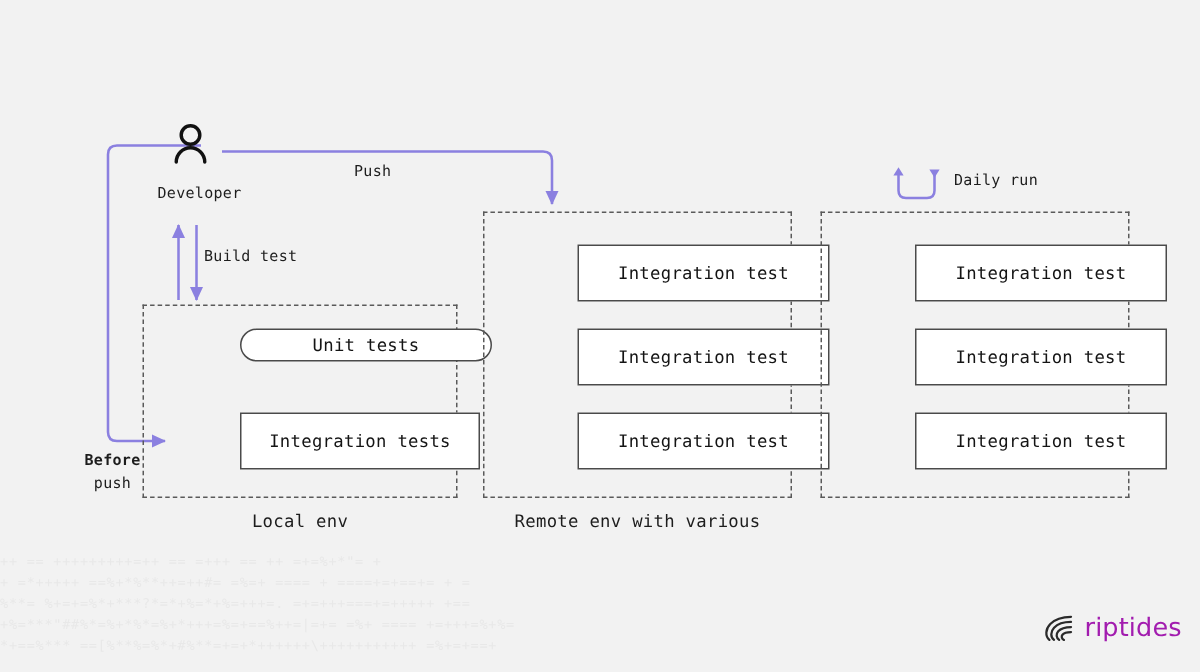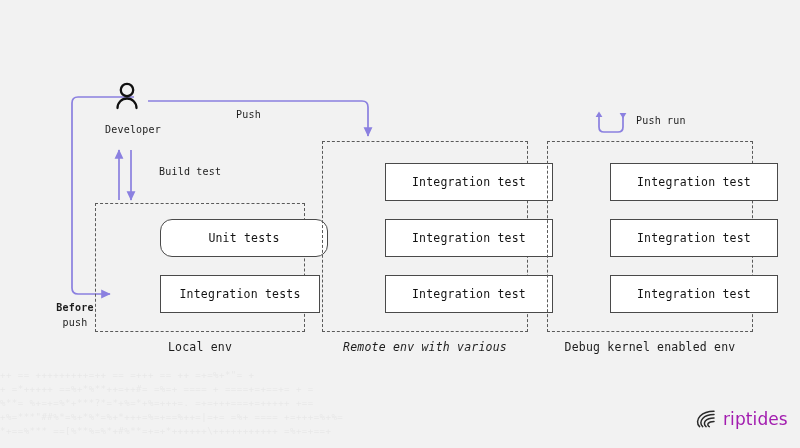--- a/index.html
+++ b/index.html
@@ -154,59 +154,58 @@
   </svg>
 
   <svg id="person-icon" viewBox="0 0 34 34">
     <circle cx="17" cy="11" r="6.2" fill="none" stroke="#111111" stroke-width="2.3"></circle>
     <path d="M7.5,29 a9.5,9.5 0 0 1 19,0" fill="none" stroke="#111111" stroke-width="2.3" stroke-linecap="round"></path>
   </svg>
   <div class="diagram-label" style="left:95px; top:122px;padding-left:10px;">Developer</div>
 
   <div class="diagram-label" style="left:236px; top:107px;">Push</div>
 
-  <div class="diagram-label" style="left:159px; top:164px;text-align:right;">Build test</div>
+  <div class="diagram-label" style="left:136px; top:164px;text-align:right;">Build test</div>
 
   <div class="diagram-label" style="left:46px; top:300px; text-align:center; width:58px;font-weight:bold;">Before</div>
   <div class="diagram-label" style="left:46px; top:315px; text-align:center; width:58px;">push</div>
 
   <svg id="loop-icon" viewBox="0 0 38 30">
     <path d="M7,9 L7,21 Q7,26 12,26 L26,26 Q31,26 31,21 L31,9" fill="none" stroke="#8b80e0" stroke-width="1.7"></path>
     <path d="M7,5.5 L10.4,11 L3.6,11 Z" fill="#8b80e0"></path>
     <path d="M31,12.5 L34.4,7 L27.6,7 Z" fill="#8b80e0"></path>
   </svg>
-  <div class="diagram-label" style="left:636px; top:113px;">Push run</div>
+  <div class="diagram-label" style="left:636px; top:113px;">Daily run</div>
 
   <div class="env-box" style="left:95px; top:203px; width:210px; height:129px;"></div>
 
-  <div class="test-box" style="left:116px; top:219px; width:168px; height:38px;border-radius:12px;">Unit tests</div>
+  <div class="test-box" style="left:116px; top:219px; width:168px; height:22px;border-radius:12px;">Unit tests</div>
 
   <div class="test-box" style="left:116px; top:275px; width:160px; height:38px;">Integration tests</div>
 
   <div class="env-label" style="left:95px; top:340px; width:210px;">Local env</div>
 
   <div class="env-box" style="left:322px; top:141px; width:206px; height:191px;"></div>
 
   <div class="test-box" style="left:341px; top:163px; width:168px; height:38px;">Integration test</div>
 
   <div class="test-box" style="left:341px; top:219px; width:168px; height:38px;">Integration test</div>
 
   <div class="test-box" style="left:341px; top:275px; width:168px; height:38px;">Integration test</div>
 
-  <div class="env-label" style="left:322px; top:340px; width:206px;font-style:italic;">Remote env with various</div>
+  <div class="env-label" style="left:322px; top:340px; width:206px;">Remote env with various</div>
 
   <div class="env-box" style="left:547px; top:141px; width:206px; height:191px;"></div>
 
   <div class="test-box" style="left:566px; top:163px; width:168px; height:38px;">Integration test</div>
 
   <div class="test-box" style="left:566px; top:219px; width:168px; height:38px;">Integration test</div>
 
   <div class="test-box" style="left:566px; top:275px; width:168px; height:38px;">Integration test</div>
 
-  <div class="env-label" style="left:547px; top:340px; width:206px;">Debug kernel enabled env</div>
 
   <div id="logo">
     <svg width="22" height="22" viewBox="0 0 22 22">
       <path d="M20,3.2 C14.5,3.2 9.5,4.6 6.2,8.0 C3.0,11.3 2.6,16.0 5.6,18.6" fill="none" stroke="#2a2a2a" stroke-width="1.5" stroke-linecap="round"></path>
       <path d="M20,6.6 C15.2,6.6 11.2,7.8 8.7,10.5 C6.3,13.1 6.2,16.6 8.7,18.6" fill="none" stroke="#2a2a2a" stroke-width="1.5" stroke-linecap="round"></path>
       <path d="M20,10.0 C16.2,10.0 13.2,10.9 11.5,12.8 C9.9,14.7 10.1,17.2 12.1,18.6" fill="none" stroke="#2a2a2a" stroke-width="1.5" stroke-linecap="round"></path>
       <path d="M20,13.4 C17.5,13.4 15.3,13.9 14.3,15.2 C13.4,16.4 13.8,17.9 15.3,18.6" fill="none" stroke="#2a2a2a" stroke-width="1.5" stroke-linecap="round"></path>
     </svg>
     <span class="logo-text">riptides</span>
   </div>

